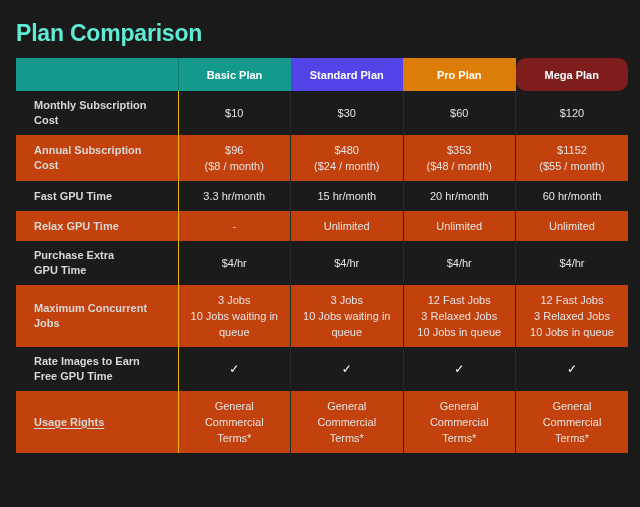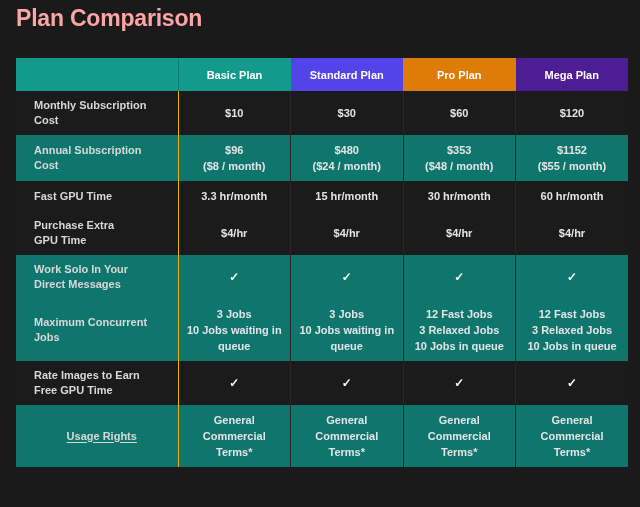--- a/index.html
+++ b/index.html
@@ -18,24 +18,24 @@
   .page {
     position: relative;
     width: 640px;
     height: 507px;
     box-sizing: border-box;
   }
 
   .page-title {
     position: absolute;
     left: 16px;
-    top: 1px;
+    top: 16px;
     font-size: 23px;
     font-weight: bold;
-    color: #fca5a5;
+    color: #5eead4;
     letter-spacing: -0.2px;
     line-height: 34px;
   }
 
   .table-wrap {
     position: absolute;
     left: 16px;
     top: 58px;
     width: 612px;
   }
@@ -59,58 +59,57 @@
     text-align: center;
     vertical-align: middle;
     border: none;
     box-sizing: border-box;
     margin-left: 32px;
   }
   th.h-corner   { background: #139a8c; }
   th.h-basic    { background: #139a8c; border-left: 1px solid #0e7c71; }
   th.h-standard { background: #5244e8; }
   th.h-pro      { background: #dd7c06; }
-  th.h-mega     { background: #4c1d95; }
+  th.h-mega     { background: #7f1d1d; border-radius: 10px; }
 
   
   tbody td {
     padding: 7px 6px;
     font-size: 11px;
     color: #dcdcdc;
     vertical-align: middle;
     box-sizing: border-box;
     border-right: 1px solid #282828;
   }
   tbody td:last-child { border-right: none; }
 
   tbody tr.rdark  td { background: #1b1b1b; }
-  tbody tr.rlight td { background: #0f766e; }
+  tbody tr.rlight td { background: #c2410c; }
 
   tbody td.lab {
     text-align: left;
     padding-left: 18px;
     padding-right: 8px;
     font-weight: bold;
     color: #d8d8d8;
     line-height: 15px;
     border-right: 1px solid #eab308;
   }
   tbody td.val {
     text-align: center;
     line-height: 16px;
     color: #e4e4e4;
-    font-weight: bold;
+    font-weight: normal;
   }
 
   .linky {
     text-decoration: underline;
     text-underline-offset: 2px;
     color: #d8d8d8;
     cursor: pointer;
-    text-align: center;
   }
 
   .chk { font-size: 12px; color: #ffffff; }
   .dash { color: #cfcfcf; }
 
   .vline { display: block; }
 </style>
 </head>
 <body>
 
@@ -181,60 +180,59 @@
             <td class="lab">
               <span class="vline">Fast GPU Time</span>
             </td>
             <td class="val">
               <span class="vline">3.3 hr/month</span>
             </td>
             <td class="val">
               <span class="vline">15 hr/month</span>
             </td>
             <td class="val">
-              <span class="vline">30 hr/month</span>
+              <span class="vline">20 hr/month</span>
             </td>
             <td class="val">
               <span class="vline">60 hr/month</span>
+            </td>
+          </tr>
+          <tr class="rlight">
+            <td class="lab">
+              <span class="vline">Relax GPU Time</span>
+            </td>
+            <td class="val">
+              <span class="vline dash">-</span>
+            </td>
+            <td class="val">
+              <span class="vline">Unlimited</span>
+            </td>
+            <td class="val">
+              <span class="vline">Unlimited</span>
+            </td>
+            <td class="val">
+              <span class="vline">Unlimited</span>
             </td>
           </tr>
           <tr class="rdark">
             <td class="lab">
               <span class="vline">Purchase Extra</span>
               <span class="vline">GPU Time</span>
             </td>
             <td class="val">
               <span class="vline">$4/hr</span>
             </td>
             <td class="val">
               <span class="vline">$4/hr</span>
             </td>
             <td class="val">
               <span class="vline">$4/hr</span>
             </td>
             <td class="val">
               <span class="vline">$4/hr</span>
-            </td>
-          </tr>
-          <tr class="rlight">
-            <td class="lab">
-              <span class="vline">Work Solo In Your</span>
-              <span class="vline">Direct Messages</span>
-            </td>
-            <td class="val">
-              <span class="vline chk">✓</span>
-            </td>
-            <td class="val">
-              <span class="vline chk">✓</span>
-            </td>
-            <td class="val">
-              <span class="vline chk">✓</span>
-            </td>
-            <td class="val">
-              <span class="vline chk">✓</span>
             </td>
           </tr>
           <tr class="rlight">
             <td class="lab">
               <span class="vline">Maximum Concurrent</span>
               <span class="vline">Jobs</span>
             </td>
             <td class="val">
               <span class="vline">3 Jobs</span>
               <span class="vline">10 Jobs waiting in queue</span>

